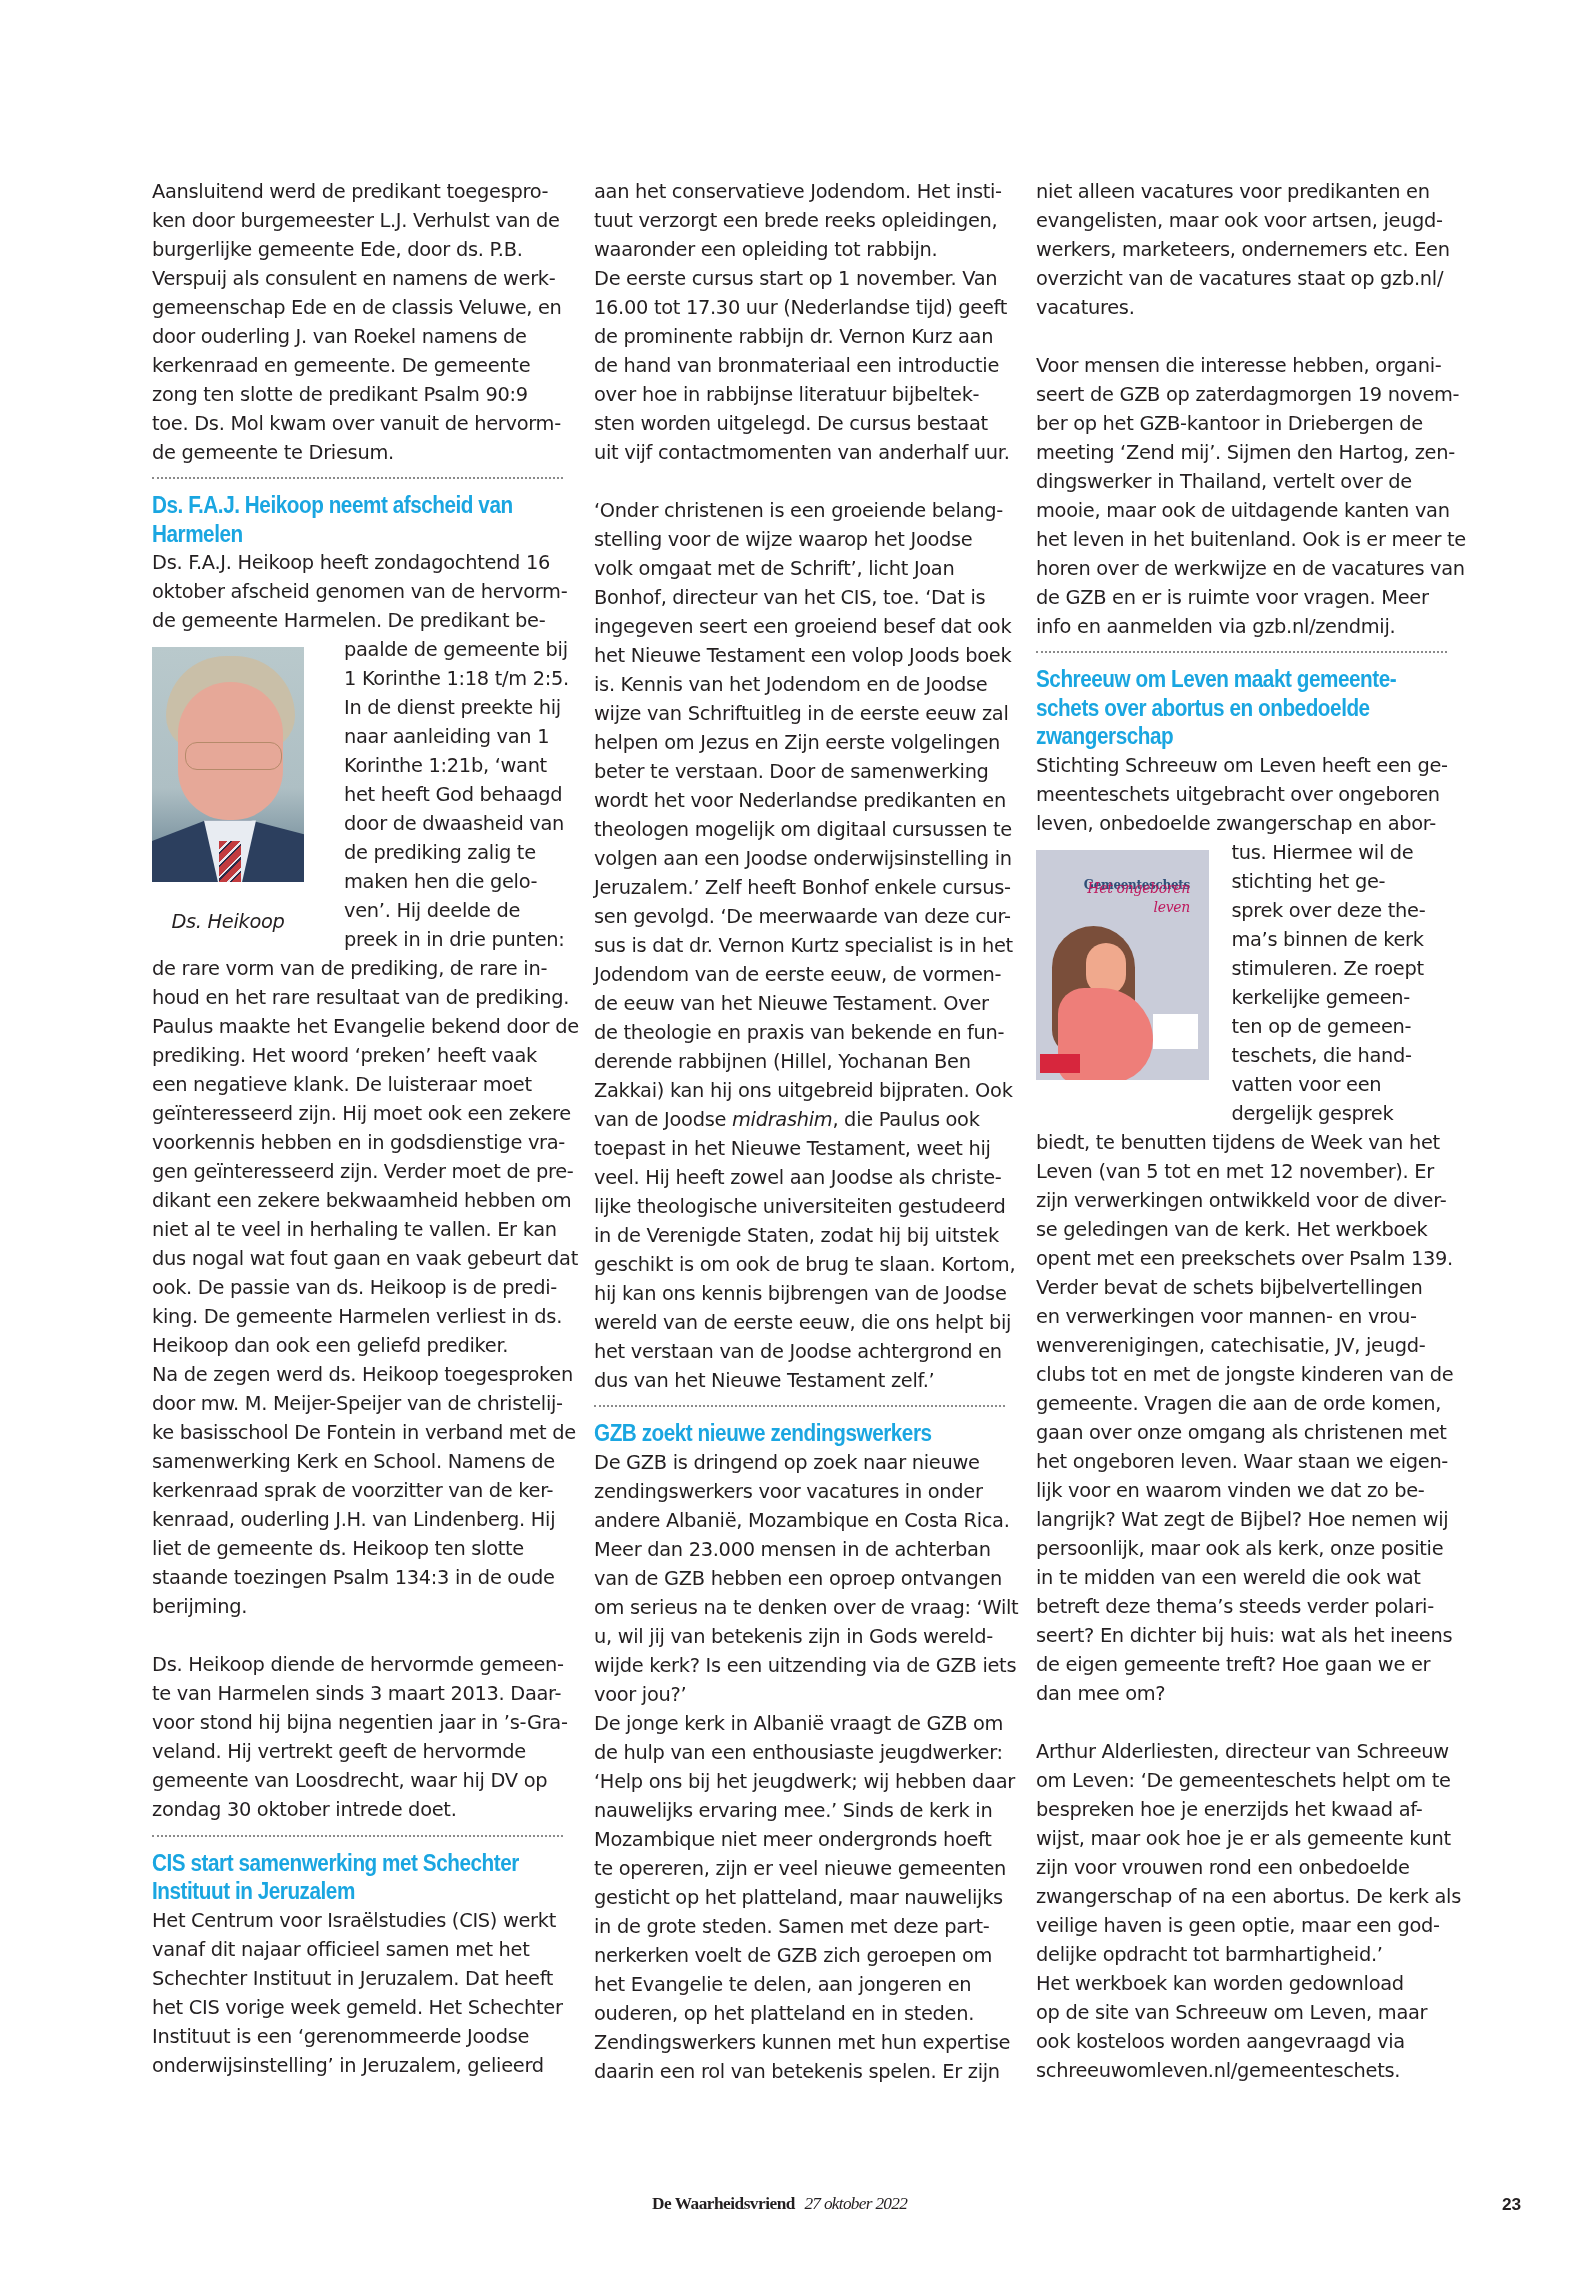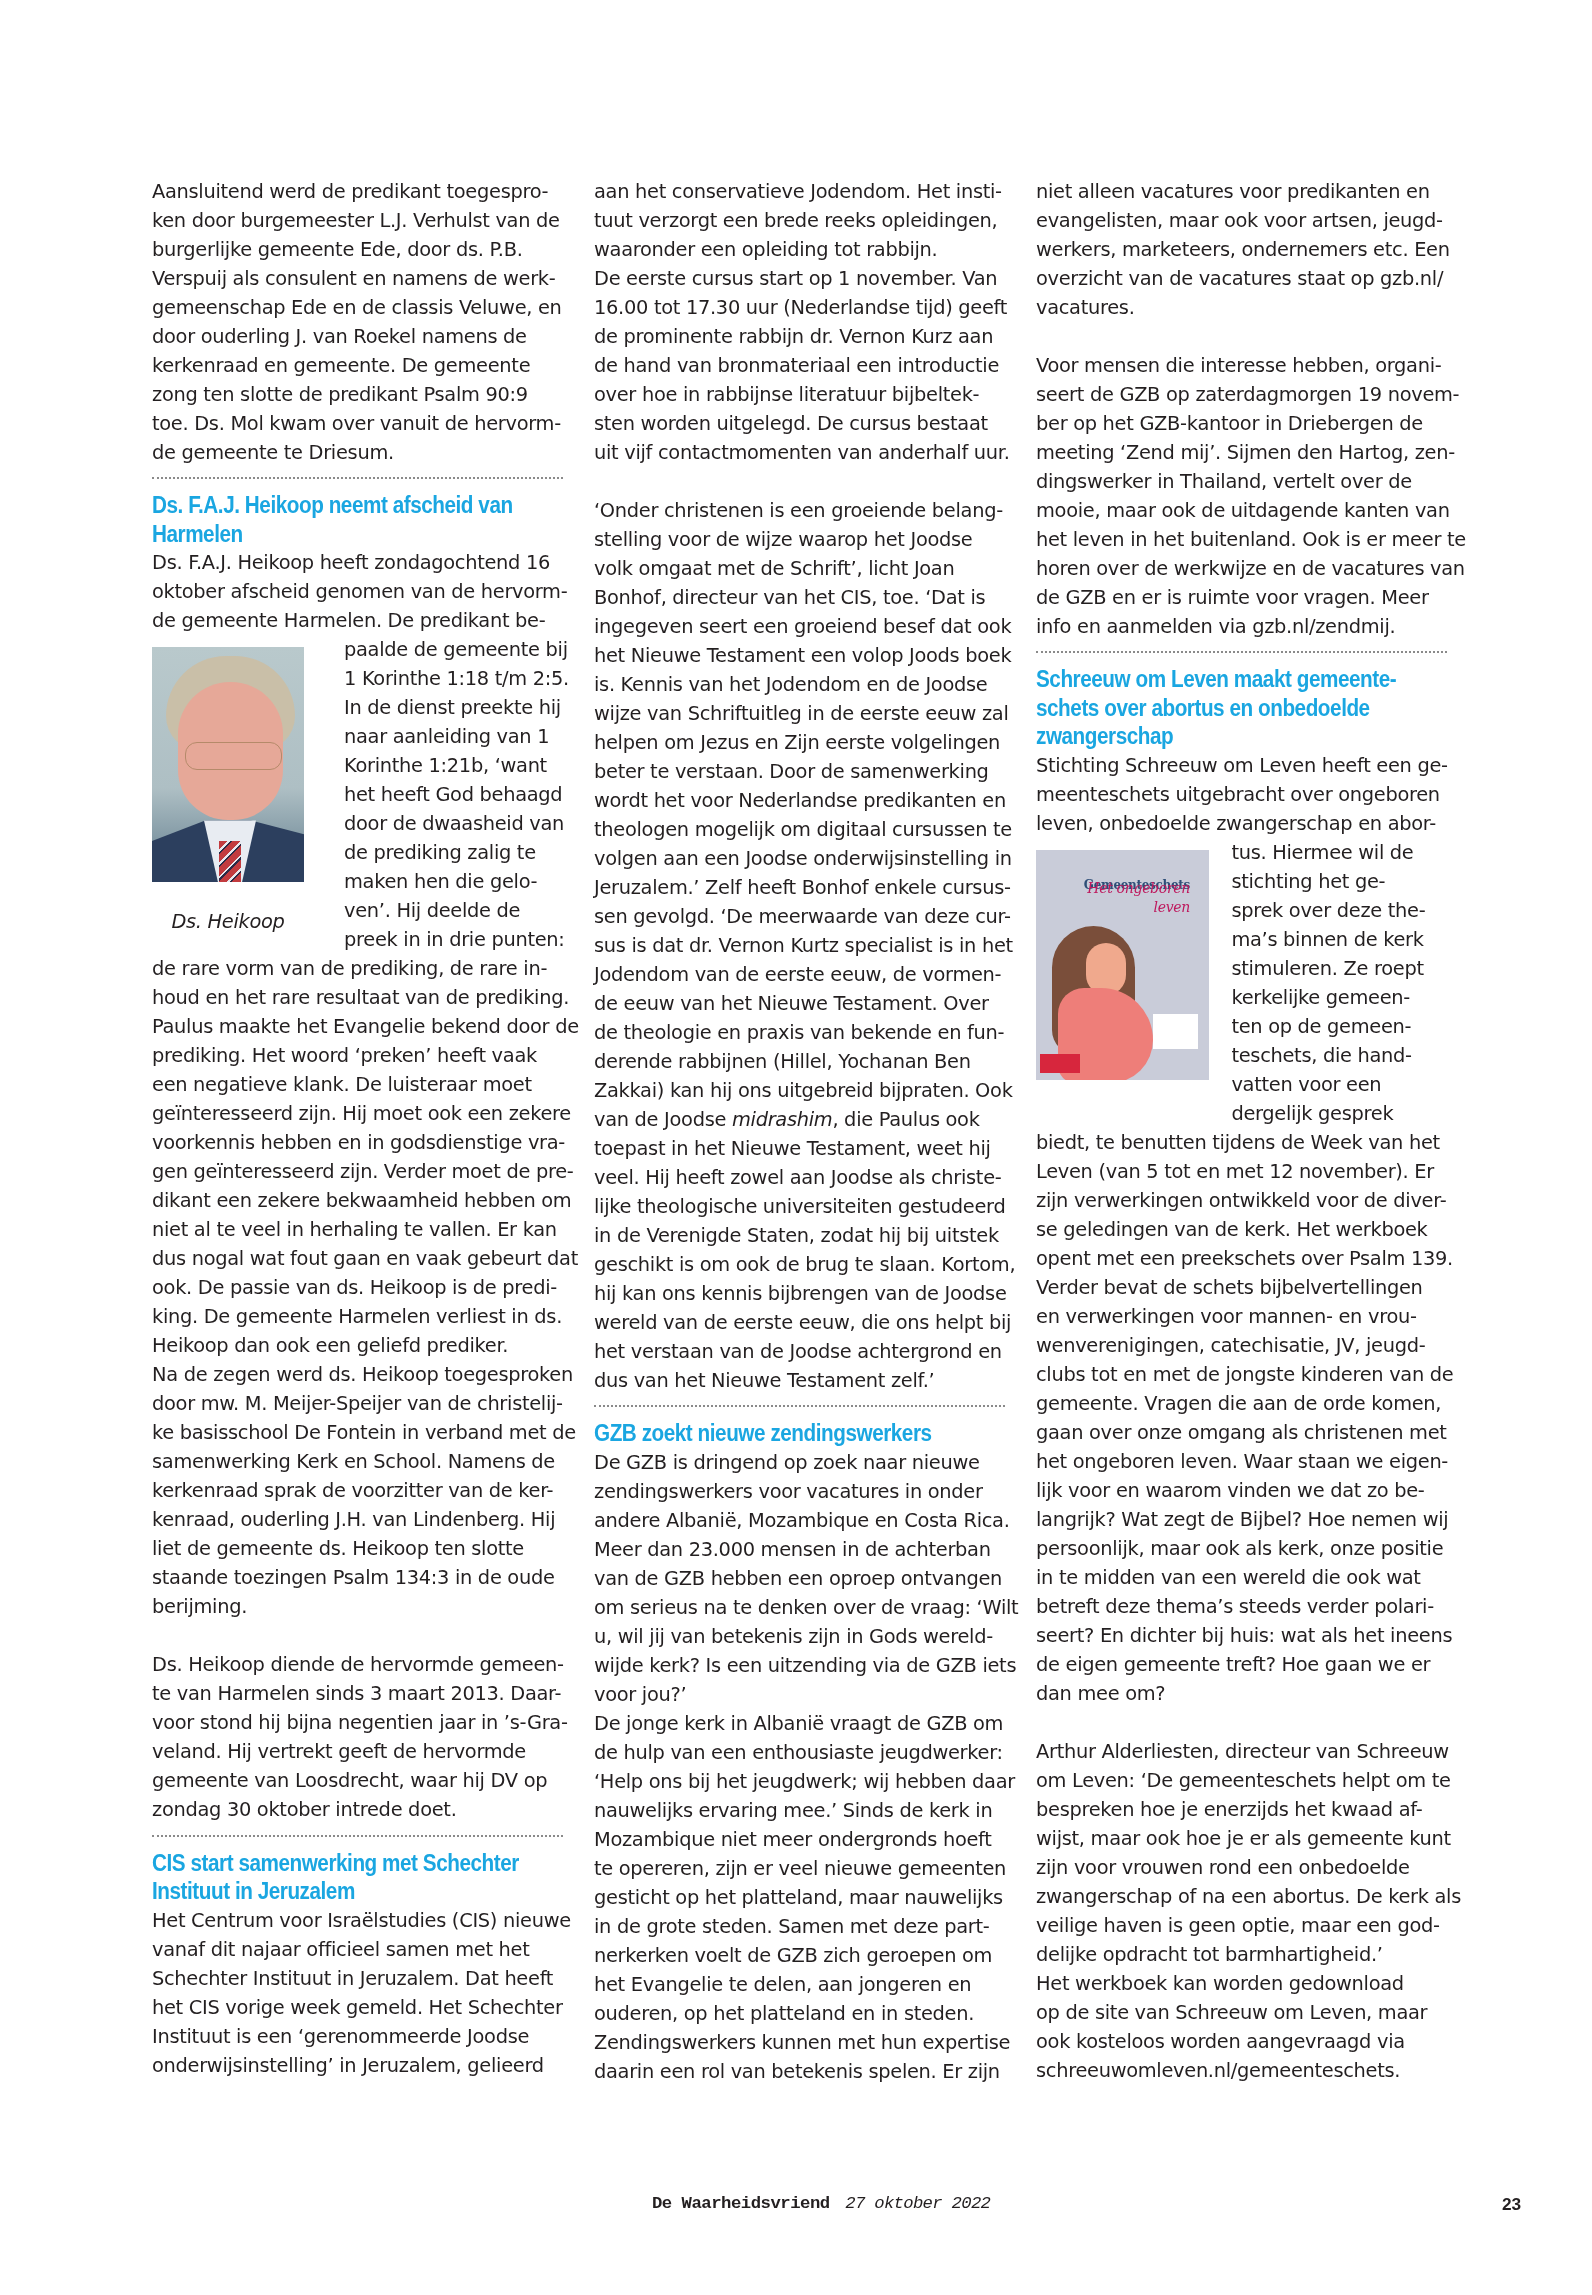--- a/index.html
+++ b/index.html
@@ -27,21 +27,21 @@
   .photo .tie { position: absolute; left: 67px; top: 194px; width: 22.4px; height: 47px; background: repeating-linear-gradient(135deg, #c23b3f 0 6px, #e9e9ef 6px 7.8px, #2b2b47 7.8px 9.5px); }
   .caption { font-style: italic; margin-top: 25px; text-align: center; }
   .cover { width: 173px; height: 230px; margin-top: 12px; position: relative; overflow: hidden; background: #c9ccd9; }
   .cover .c-label { position: absolute; right: 19px; top: 21px; font-family: "DejaVu Serif", serif; font-weight: bold; font-size: 12px; color: #2e4e77; }
   .cover .c-title { position: absolute; right: 19px; top: 29px; font-family: "DejaVu Serif", serif; font-style: italic; font-size: 14px; line-height: 19px; color: #be185d; text-align: right; }
   .cover .c-hair { position: absolute; left: 15.5px; top: 76px; width: 83px; height: 129px; border-radius: 43px 43px 26px 26px; background: #7a4e3a; }
   .cover .c-face { position: absolute; left: 50px; top: 93px; width: 40px; height: 52px; border-radius: 21px; background: #f0a98d; }
   .cover .c-body { position: absolute; left: 22.4px; top: 138px; width: 95px; height: 95px; border-radius: 26px 52px 43px 17.3px; background: #ee7e79; }
   .cover .c-box { position: absolute; left: 117px; top: 164px; width: 45px; height: 35px; background: #ffffff; }
   .cover .c-logo { position: absolute; left: 3.5px; top: 204px; width: 40px; height: 19px; background: #d7263d; }
-  .footer { position: absolute; top: 2194px; left: 652px; font-family: Liberation Mono, monospace; font-size: 17.3px; }
+  .footer { position: absolute; top: 2194px; left: 652px; font-family: Liberation Serif, serif; font-size: 17.3px; }
   .footer .pub { font-weight: bold; letter-spacing: -0.5px; }
   .footer .date { font-style: italic; margin-left: 5.2px; letter-spacing: -0.7px; }
   .pageno { position: absolute; top: 2194px; left: 1502px; font-family: "Liberation Sans", sans-serif; font-weight: bold; font-size: 17.3px; }
 </style>
 </head>
 <body>
 
 <div id="col1" class="col">
   <div class="p">
       <span class="line">Aansluitend werd de predikant toegespro-</span>
@@ -124,21 +124,21 @@
       <span class="line">veland. Hij vertrekt geeft de hervormde</span>
       <span class="line">gemeente van Loosdrecht, waar hij DV op</span>
       <span class="line">zondag 30 oktober intrede doet.</span>
     </div>
   <hr class="rule">
   <div class="h">
       <span class="line">CIS start samenwerking met Schechter</span>
       <span class="line">Instituut in Jeruzalem</span>
     </div>
   <div class="p">
-      <span class="line">Het Centrum voor Israëlstudies (CIS) nieuwe</span>
+      <span class="line">Het Centrum voor Israëlstudies (CIS) werkt</span>
       <span class="line">vanaf dit najaar officieel samen met het</span>
       <span class="line">Schechter Instituut in Jeruzalem. Dat heeft</span>
       <span class="line">het CIS vorige week gemeld. Het Schechter</span>
       <span class="line">Instituut is een ‘gerenommeerde Joodse</span>
       <span class="line">onderwijsinstelling’ in Jeruzalem, gelieerd</span>
     </div>
 </div>
 
 <div id="col2" class="col">
   <div class="p">

